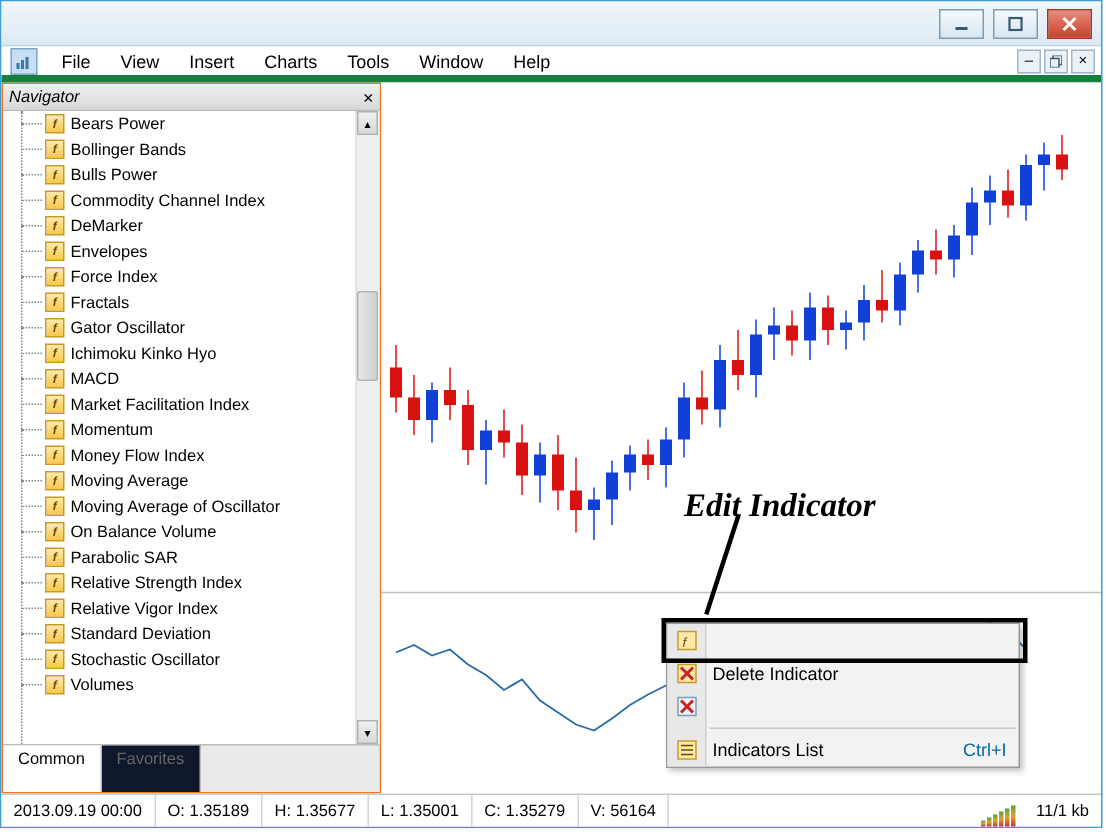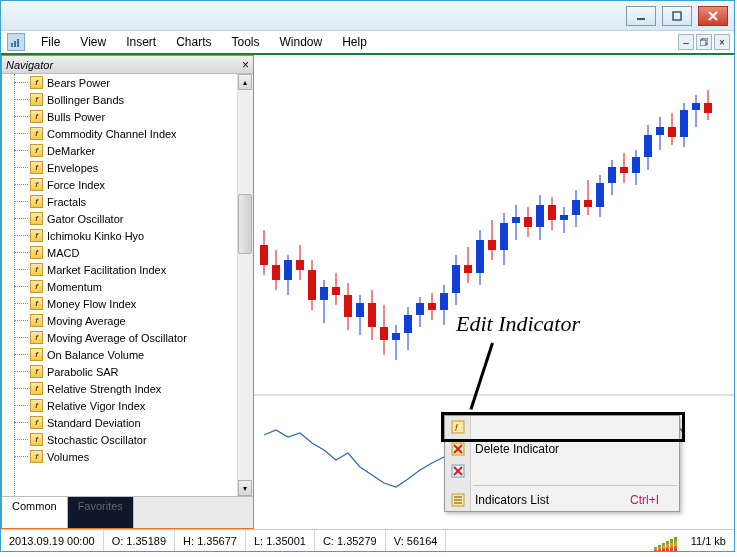--- a/index.html
+++ b/index.html
@@ -5,21 +5,21 @@
 * { box-sizing: border-box; margin: 0; padding: 0; font-family: Tahoma, Arial, sans-serif; }
 body { width: 737px; height: 557px; background: #fff; overflow: hidden; position: relative; }
 
 .window { width: 735px; height: 552px; border: 1px solid #3b9fd6; position: relative; background: #fff; }
 
 .titlebar { height: 30px; background: linear-gradient(#f1f7fb, #dce9f3); display: flex; align-items: center; justify-content: flex-end; border-bottom: 1px solid #b8d4e6; }
 .titlebar .winbtn { width: 30px; height: 20px; margin-right: 6px; border: 1px solid #7a9db5; background: linear-gradient(#f5f9fc,#d8e6f0); display:flex; align-items:center; justify-content:center; font-size:12px; font-family:Arial; cursor:pointer; }
 .titlebar .winbtn.min svg, .titlebar .winbtn.max svg { stroke:#3a5a70; }
 .titlebar .winbtn.close { background: linear-gradient(#e98b7a,#c9402c); border-color:#a83224; }
 
-.menubar { height: 24px; background: #fff; display:flex; align-items:center; padding-left: 4px; border-bottom:2px solid #15803d; position:relative; }
+.menubar { height: 24px; background: #fff; display:flex; align-items:center; padding-left: 4px; border-bottom:5px solid #15803d; position:relative; }
 .appicon { width: 18px; height:18px; margin: 0 6px 0 2px; background:#c6deef; border:1px solid #7fa8c6; display:flex; align-items:center; justify-content:center; }
 .menubar .mitem { font-size: 12px; color:#000; padding: 4px 10px; cursor:pointer; }
 .menubar .mdibtns { position:absolute; right:4px; display:flex; gap:2px; }
 .menubar .mdibtn { width:16px; height:16px; border:1px solid #a0b6c6; background:#eaf2f8; display:flex; align-items:center; justify-content:center; font-size:10px; cursor:pointer;}
 
 .body { display:flex; height: calc(100% - 30px - 24px - 22px); }
 
 .navigator { width: 253px; border:1px solid #f97316; background:#f4f4f4; display:flex; flex-direction:column; }
 .navhead { height:18px; background:linear-gradient(#f0f0f0,#d8d8d8); display:flex; align-items:center; justify-content:space-between; padding:0 4px; font-size:11px; font-style:italic; border-bottom:1px solid #bcbcbc;}
 .navhead .closex { font-family:Arial; font-size:12px; font-style:normal; cursor:pointer; }
@@ -31,28 +31,28 @@
 .navitems .scroll { position:absolute; right:0; top:0; width:16px; height:100%; background:#efefef; border-left:1px solid #ddd;}
 .navitems .thumb { position:absolute; right:1px; top:120px; width:14px; height:60px; background:linear-gradient(to right,#e8e8e8,#cfcfcf); border:1px solid #b0b0b0; border-radius:2px;}
 .navitems .arrow { position:absolute; right:1px; width:14px; height:16px; background:linear-gradient(#f0f0f0,#d8d8d8); border:1px solid #b0b0b0; display:flex; align-items:center; justify-content:center; font-size:8px;}
 .navtabs { height:32px; display:flex; background:#eaeaea; border-top:1px solid #bcbcbc;}
 .navtabs .tab { font-size:11px; padding:3px 10px; border-right:1px solid #bcbcbc; background:#fff; cursor:pointer;}
 .navtabs .tab.inactive { background:#0f172a; color:#666;}
 
 .chart { flex:1; position:relative; background:#fff; }
 .chart svg { position:absolute; left:0; top:0; }
 
-.annotation { position:absolute; left:455px; top:310px; font-family: Georgia, 'Times New Roman', serif; font-size:22px; font-weight:normal; font-style:italic; color:#000; }
+.annotation { position:absolute; left:455px; top:323px; font-family: Georgia, 'Times New Roman', serif; font-size:22px; font-weight:bold; font-style:italic; color:#000; }
 .annline { position:absolute; left:490px; top:342px; width:3px; height:70px; background:#000; transform:rotate(18deg); transform-origin:top;}
 
 .ctxmenu { position:absolute; left:443px; top:414px; width:236px; background:#f2f2f2; border:1px solid #999; box-shadow:2px 2px 4px rgba(0,0,0,0.25); font-size:12px; }
 .ctxmenu .gutter { position:absolute; left:0; top:0; bottom:0; width:26px; background:#e8e8e8; border-right:1px solid #d0d0d0;}
 .ctxmenu .citem { position:relative; display:flex; align-items:center; height:22px; padding-left:30px; cursor:pointer;}
 .ctxmenu .citem .cicon { position:absolute; left:5px; width:16px; height:16px; display:flex; align-items:center; justify-content:center;}
-.ctxmenu .citem .shortcut { position:absolute; right:20px; color:#be185d;}
+.ctxmenu .citem .shortcut { position:absolute; right:8px; color:#0369a1;}
 .ctxmenu .sep { height:1px; background:#c8c8c8; margin:3px 2px 3px 28px;}
 .ctxmenu .highlight { position:absolute; left:-4px; top:-4px; width:244px; height:30px; border:3px solid #000; pointer-events:none;}
 
 .statusbar { height:22px; border-top:1px solid #c8c8c8; display:flex; align-items:flex-end; font-size:11px; background:#fff; position:relative;}
 .statusbar .cell { padding:0 8px; border-right:1px solid #d4d4d4; height:100%; display:flex; align-items:center;}
 .statusbar .spacer { flex:1; }
 .statusbar .bars { display:flex; align-items:flex-end; gap:1px; padding:0 6px;}
 .statusbar .bars span { width:3px; background:linear-gradient(to top,#c83a2a,#e8a030,#4aa838);}
 </style>
 </head>

